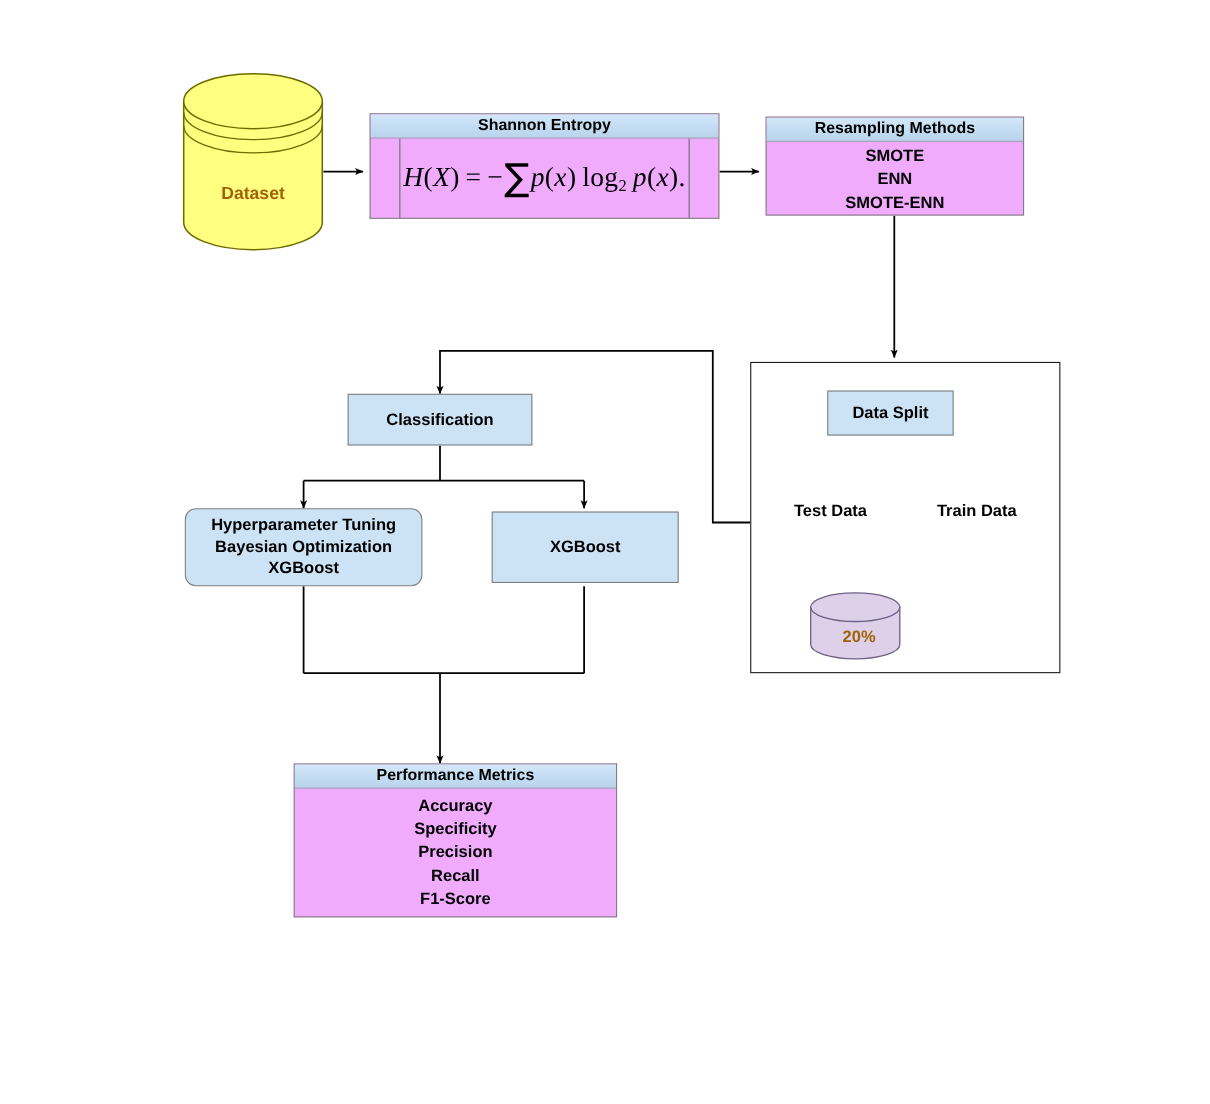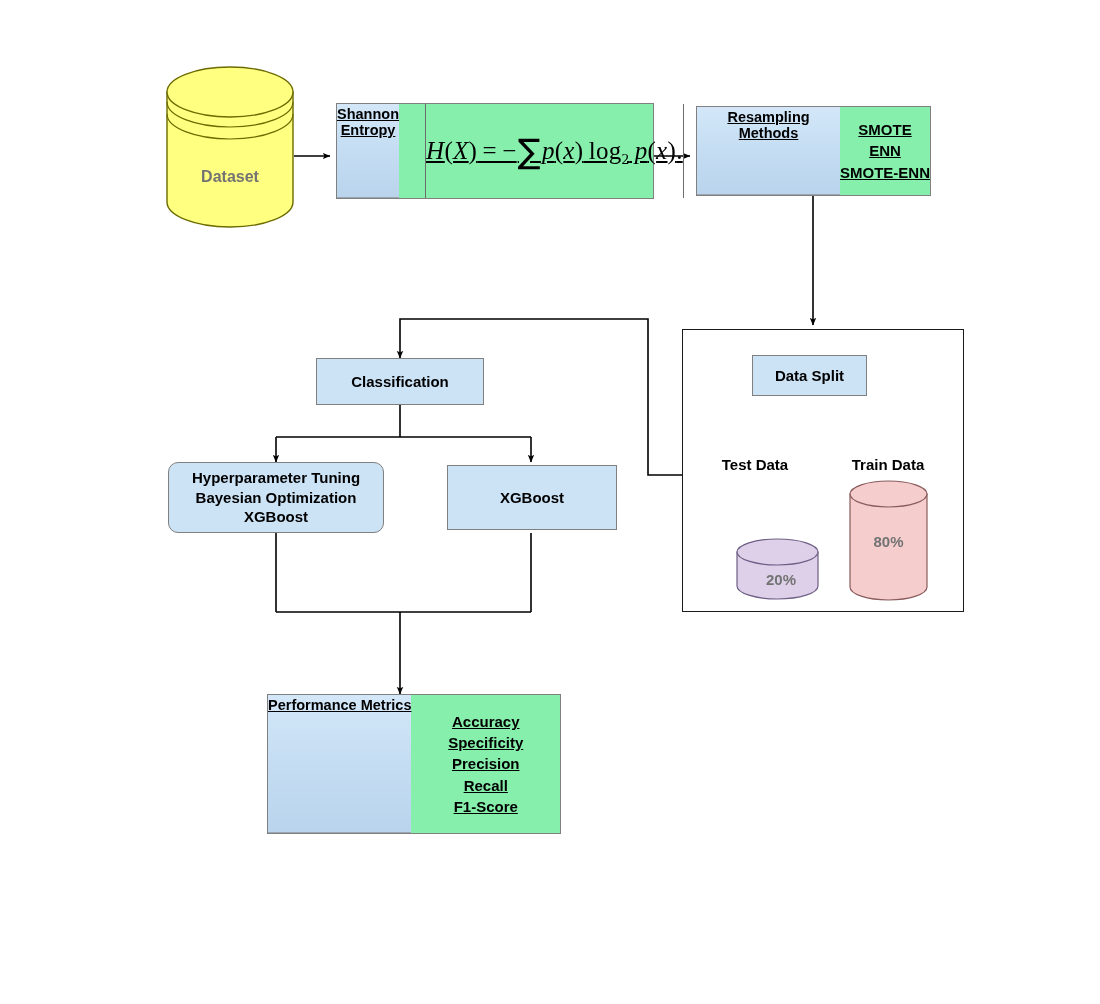--- a/index.html
+++ b/index.html
@@ -42,26 +42,25 @@
     text-align: center;
     font-weight: bold;
     font-size: 15px;
     line-height: 1.33;
     color: #000;
     z-index: 3;
   }
 
   
   .titledbox {
-    background: #86efac;
+    background: #f0abfc;
     border: 1px solid #808080;
     display: flex;
-    flex-direction: row;
-    z-index: 3;
-    text-decoration: underline;
+    flex-direction: column;
+    z-index: 3;
   }
   .titledbox .hdr {
     background: linear-gradient(180deg,#d3e7f8 0%, #c3dcf2 55%, #b9d4ec 100%);
     border-bottom: 1px solid #9aa7b2;
     text-align: center;
     font-weight: bold;
     font-size: 14.5px;
     padding: 2px 0 3px 0;
     color: #000;
   }
@@ -147,21 +146,21 @@
     position: absolute;
     z-index: 3;
   }
   .cyl svg { display: block; overflow: visible; }
   .cyl .cyl-label {
     position: absolute;
     left: 0;
     width: 100%;
     text-align: center;
     font-weight: bold;
-    color: #737373;
+    color: #a16207;
     white-space: nowrap;
   }
 </style>
 </head>
 <body>
 
 <div id="canvas">
 
   <svg id="wires" viewBox="0 0 1100 1004" width="1100" height="1004">
     <defs>
@@ -233,27 +232,20 @@
   <div class="caption" style="left:838px; top:456px; width:100px;">Train Data</div>
 
   <div class="cyl" style="left:736px; top:538px; width:90px; height:62px;">
     <svg width="83" height="62" viewBox="0 0 83 62">
       <path d="M1,14 L1,48 A40.5,13 0 0 0 82,48 L82,14 Z" fill="#ddd0e8" stroke="#6e5f86" stroke-width="1.2"></path>
       <ellipse cx="41.5" cy="14" rx="40.5" ry="13" fill="#ddd0e8" stroke="#6e5f86" stroke-width="1.2"></ellipse>
     </svg>
     <div class="cyl-label" style="top:33px; font-size:15px;">20%</div>
   </div>
 
-  <div class="cyl" style="left:849px; top:480px; width:79px; height:121px;">
-    <svg width="79" height="121" viewBox="0 0 79 121">
-      <path d="M1,14 L1,107 A38.5,13 0 0 0 78,107 L78,14 Z" fill="#f5cdcd" stroke="#8a5b5b" stroke-width="1.2"></path>
-      <ellipse cx="39.5" cy="14" rx="38.5" ry="13" fill="#f5cdcd" stroke="#8a5b5b" stroke-width="1.2"></ellipse>
-    </svg>
-    <div class="cyl-label" style="top:53px; font-size:15px;">80%</div>
-  </div>
 
   <div class="node procbox" style="left:316px; top:358px; width:168px; height:47px;">
     <span>Classification</span>
   </div>
 
   <div class="node procbox" style="left:168px; top:462px; width:216px; height:71px; flex-direction:column;border-radius:10px;">
     <span>Hyperparameter Tuning</span>
     <span>Bayesian Optimization</span>
     <span>XGBoost</span>
   </div>

